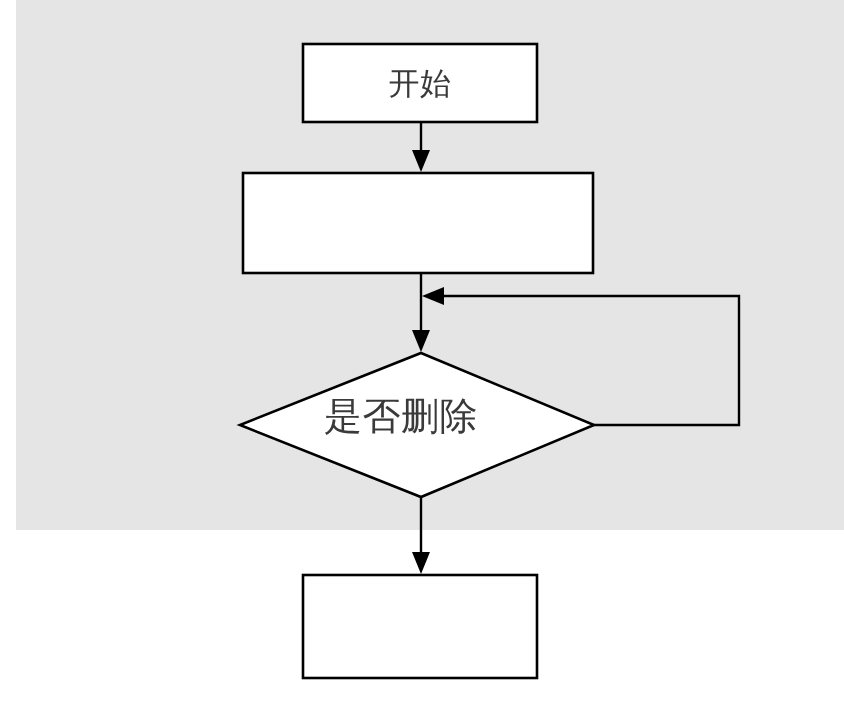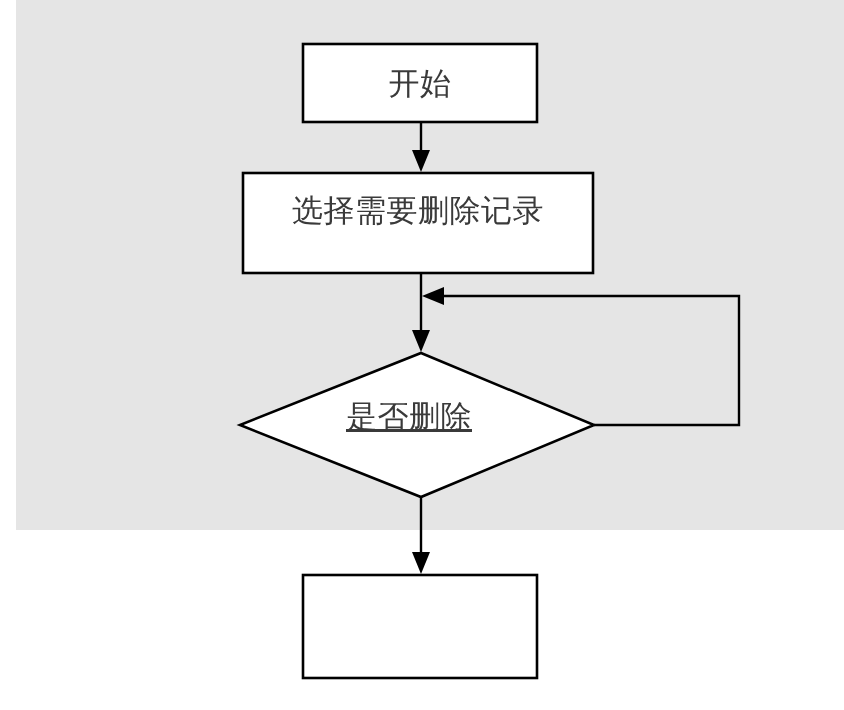--- a/index.html
+++ b/index.html
@@ -47,26 +47,25 @@
     line-height: 36px;
   }
   #label-select-records {
     left: 227px;
     top: 192px;
     width: 350px;
     font-size: 31px;
     line-height: 36px;
   }
   #label-decision {
-    left: 216px;
+    left: 208px;
     top: 398px;
     width: 354px;
-    font-size: 31px;
+    font-size: 38px;
     line-height: 36px;
-    text-decoration: underline;
   }
   #label-update-db {
     left: 287px;
     top: 598px;
     width: 234px;
     font-size: 31px;
     line-height: 36px;
   }
 </style>
 </head>
@@ -101,18 +100,17 @@
 
     <g>
       <polyline points="578,425 723,425 723,296 419,296" fill="none" stroke="#000000" stroke-width="2.4" stroke-linejoin="miter"></polyline>
       <polygon points="406,296 428,287 428,305" fill="#000000"></polygon>
     </g>
 
   </svg>
 
   <div class="node-label" id="label-start">开始</div>
 
-  <div class="node-label" id="label-select-records">选择需要删除记录</div>
 
   <div class="node-label" id="label-decision">是否删除</div>
 
 
 </div>
 
 </body></html>

